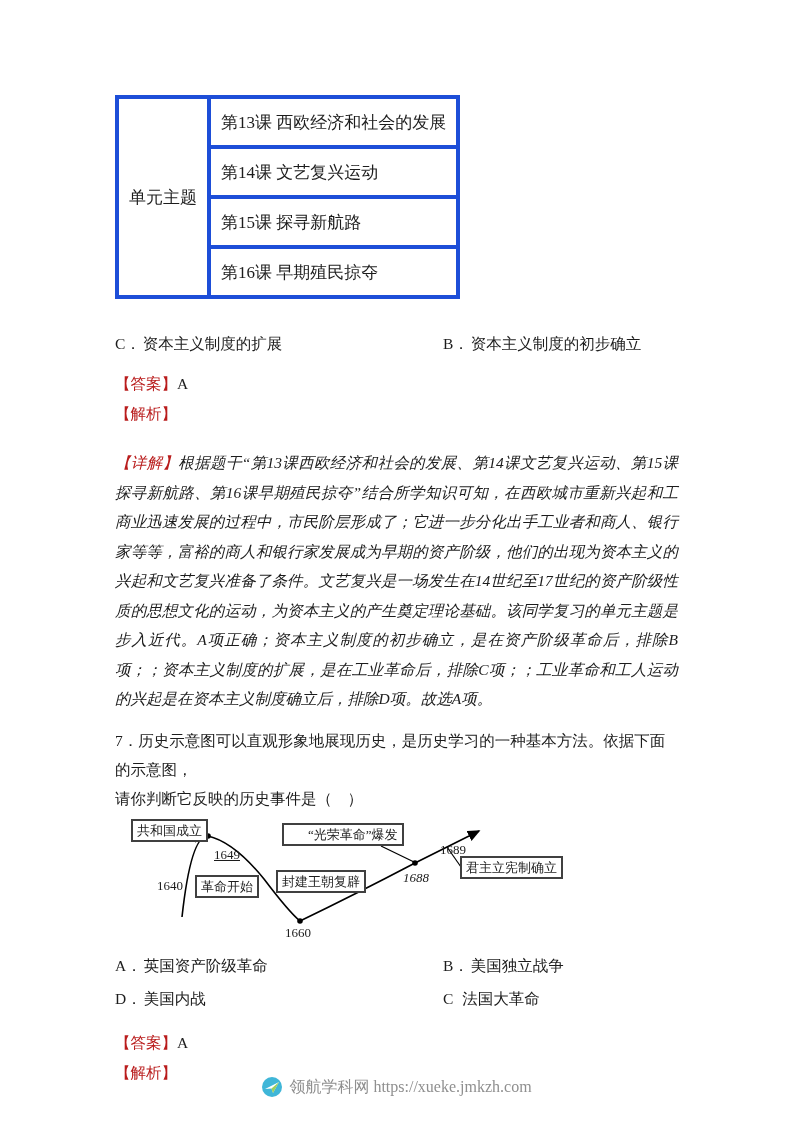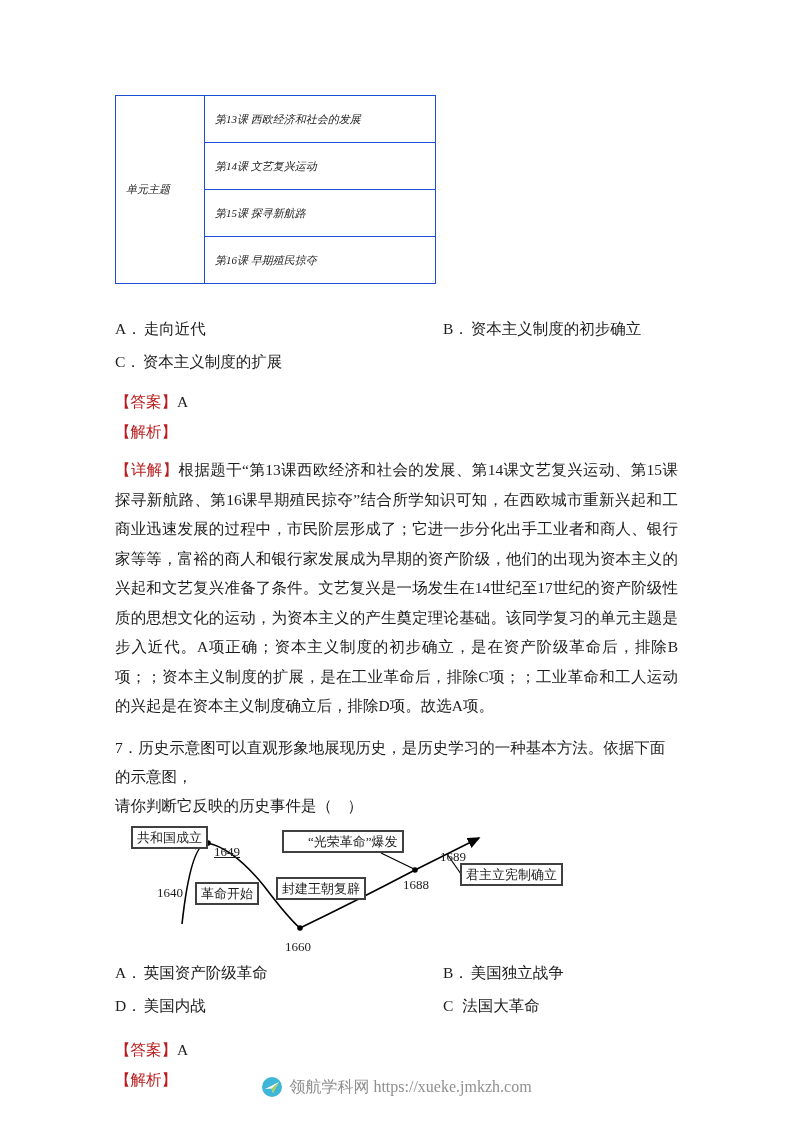--- a/index.html
+++ b/index.html
@@ -11,45 +11,45 @@
     overflow:hidden;
     font-family:"Liberation Serif","DejaVu Serif",serif;
     color:#1c1c1c;
     font-size:15.5px;
   }
   .content{position:absolute;left:115px;top:95px;width:563px;}
 
   
   table.unit{border-collapse:collapse;}
   table.unit td{
-    border:1px solid #1d4ed8;
-    font-size:11px;
+    border:4px solid #1d4ed8;
+    font-size:17px;
     padding:0 10px;
     height:46px;
     vertical-align:middle;
     white-space:nowrap;
-    font-style:italic;
   }
   td.unit-head{width:68px;text-align:left;}
   td.unit-lesson{width:210px;}
 
   
   .options{display:grid;grid-template-columns:328px 1fr;row-gap:11px;}
   .opt{line-height:22px;white-space:nowrap;}
   .opt .lbl{margin-right:2px;}
 
   
   .ansline{line-height:30px;}
   .teal{color:#b91c1c;}
 
   
   .detail{
-    margin:8px 0 0 0;
+    margin:19px 0 0 0;
     line-height:29.5px;
     text-align:justify;
+    font-style:italic;
   }
 
   
   .stem{margin-top:12px;line-height:29px;}
 
   
   .diagram{
     position:relative;
     width:460px;height:128px;
     margin:4px 0 0 14px;
@@ -93,23 +93,22 @@
         <tr>
           <td class="unit-lesson">第15课  探寻新航路</td>
         </tr>
         <tr>
           <td class="unit-lesson">第16课  早期殖民掠夺</td>
         </tr>
       </tbody>
     </table>
 
     <div class="options" style="margin-top:34px;">
-      <div class="opt"><span class="lbl">A．</span><span>走向近代</span></div>
+      <div class="opt"><span class="lbl">C．</span><span>资本主义制度的扩展</span></div>
       <div class="opt"><span class="lbl">B．</span><span>资本主义制度的初步确立</span></div>
-      <div class="opt"><span class="lbl">C．</span><span>资本主义制度的扩展</span></div>
     </div>
 
     <div class="ansline" style="margin-top:14px;">
       <span class="teal">【答案】</span><span>A</span>
     </div>
     <div class="ansline">
       <span class="teal">【解析】</span>
     </div>
 
     <p class="detail">
@@ -130,28 +129,28 @@
         </defs>
         <path d="M 53 100 Q 62 18 79 19 Q 105 25 135 62 Q 160 95 171 104 Q 225 78 286 46 L 350 14" fill="none" stroke="#000" stroke-width="1.6" marker-end="url(#arrow)"></path>
         <line x1="66" y1="25" x2="78" y2="19" stroke="#000" stroke-width="1.2"></line>
         <line x1="252" y1="29" x2="285" y2="45" stroke="#000" stroke-width="1.2"></line>
         <line x1="332" y1="50" x2="318" y2="30" stroke="#000" stroke-width="1.2"></line>
         <circle cx="79" cy="19" r="2.8" fill="#000"></circle>
         <circle cx="171" cy="104" r="2.8" fill="#000"></circle>
         <circle cx="286" cy="46" r="2.8" fill="#000"></circle>
       </svg>
       <div class="dlabel dbox" style="left:2px;top:2px;">共和国成立</div>
-      <div class="dlabel" style="left:85px;top:20px;text-decoration:underline;">1649</div>
+      <div class="dlabel" style="left:85px;top:30px;text-decoration:underline;">1649</div>
       <div class="dlabel" style="left:28px;top:61px;">1640</div>
       <div class="dlabel dbox" style="left:66px;top:58px;">革命开始</div>
       <div class="dlabel dbox" style="left:147px;top:53px;">封建王朝复辟</div>
       <div class="dlabel dbox" style="left:153px;top:6px;padding-left:24px;">“光荣革命”爆发</div>
-      <div class="dlabel" style="left:274px;top:53px;">1688</div>
+      <div class="dlabel" style="left:274px;top:53px;font-style:italic;">1688</div>
       <div class="dlabel" style="left:311px;top:25px;">1689</div>
-      <div class="dlabel" style="left:156px;top:115px;">1660</div>
+      <div class="dlabel" style="left:156px;top:108px;">1660</div>
       <div class="dlabel dbox" style="left:331px;top:39px;">君主立宪制确立</div>
     </div>
 
     <div class="options" style="margin-top:10px;">
       <div class="opt"><span class="lbl">A．</span><span>英国资产阶级革命</span></div>
       <div class="opt"><span class="lbl">B．</span><span>美国独立战争</span></div>
       <div class="opt"><span class="lbl">D．</span><span>美国内战</span></div>
       <div class="opt"><span class="lbl" style="margin-right:9px;">C</span><span>法国大革命</span></div>
     </div>
 

